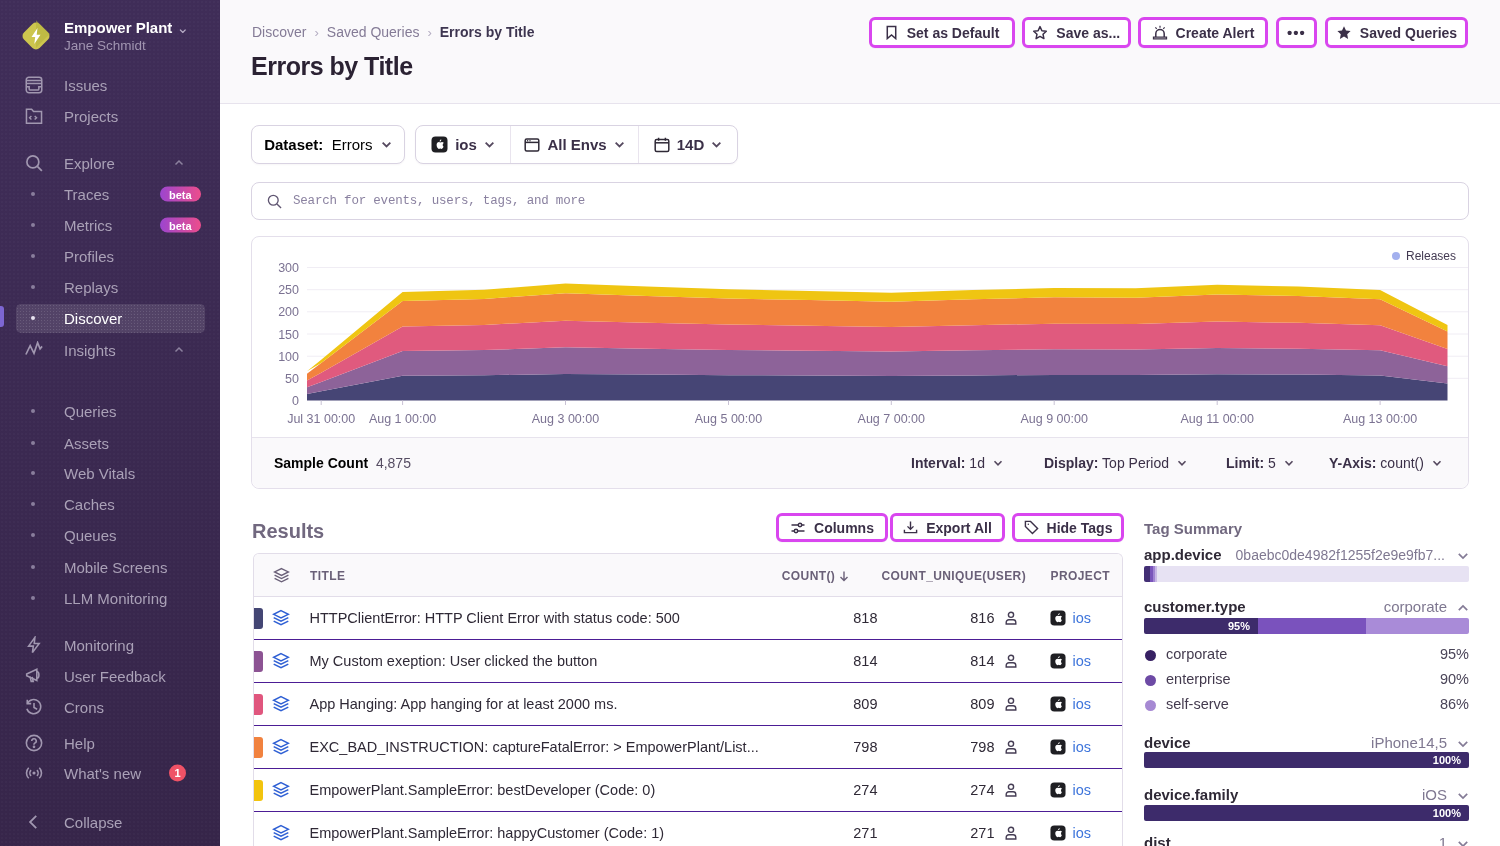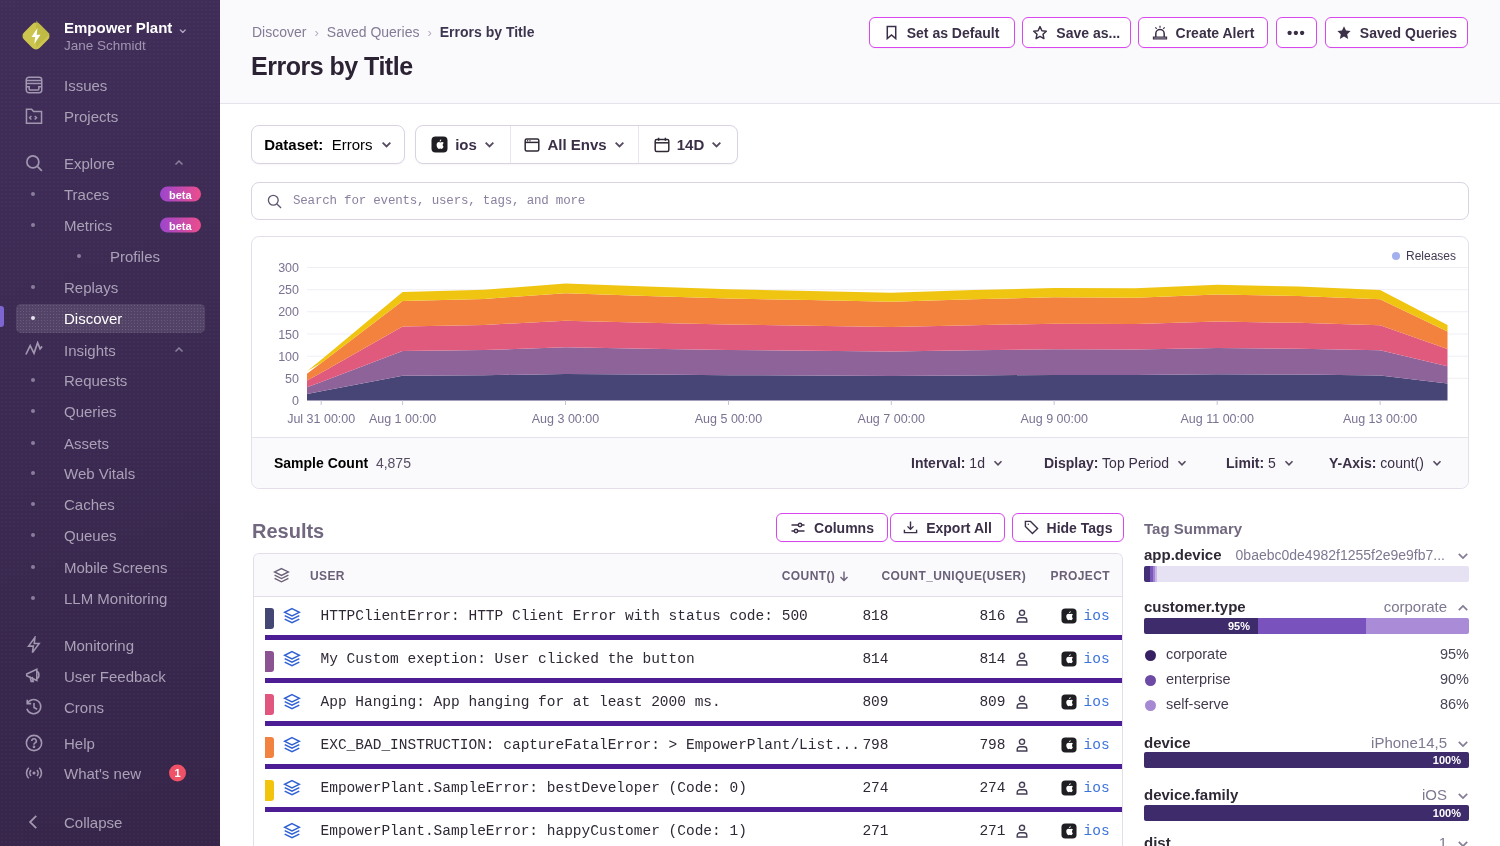--- a/index.html
+++ b/index.html
@@ -21,41 +21,41 @@
   background-size:3px 3px; }
 .active-edge { position:absolute; left:0; top:306px; width:4px; height:21px; border-radius:0 3px 3px 0; background:#7d66d2; }
 .redbadge { position:absolute; left:169px; top:50%; transform:translateY(-50%); width:17px; height:17px; border-radius:50%; background:#ef5266; color:#fff; font-size:11px; font-weight:bold; text-align:center; line-height:17px; }
 
 .main { position:absolute; left:220px; top:0; width:1280px; height:846px; }
 .pagehead { position:absolute; left:0; top:0; width:1280px; height:104px; background:#faf9fb; border-bottom:1px solid #e7e3ed; }
 .crumbs { position:absolute; left:32px; top:23.5px; font-size:14px; color:#847b96; }
 .crumbs .sep { color:#b5aec3; margin:0 8px; font-size:13px; }
 .crumbs .cur { color:#3d3550; font-weight:bold; }
 .ptitle { position:absolute; left:31px; top:52px; font-size:25px; font-weight:bold; color:#2b2233; letter-spacing:-0.5px; }
-.btn { position:absolute; background:#fff; border:1px solid #d946ef; border-radius:6px; height:31px; font-size:14px; font-weight:bold; color:#3b3048; display:flex; align-items:center; justify-content:center; gap:8px; box-shadow:0 1px 1px rgba(40,30,60,0.03); }
+.btn { position:absolute; background:#fff; border:3px solid #d946ef; border-radius:6px; height:31px; font-size:14px; font-weight:bold; color:#3b3048; display:flex; align-items:center; justify-content:center; gap:8px; box-shadow:0 1px 1px rgba(40,30,60,0.03); }
 .btn svg { flex:0 0 auto; }
 .sbtn { height:29px; }
 
 .filterbtn { position:absolute; left:31px; top:125px; width:154px; height:39px; background:#fff; border:1px solid #d9d3e2; border-radius:8px; display:flex; align-items:center; justify-content:center; font-size:15px; box-shadow:0 1px 2px rgba(40,30,60,0.04); }
 .filtergroup { position:absolute; left:195px; top:125px; width:323px; height:39px; background:#fff; border:1px solid #d9d3e2; border-radius:8px; display:flex; box-shadow:0 1px 2px rgba(40,30,60,0.04); }
 .fseg { display:flex; align-items:center; justify-content:center; gap:7px; font-size:15px; font-weight:bold; color:#3b3048; }
 .fseg + .fseg { border-left:1px solid #e9e4ee; }
 .searchbox { position:absolute; left:31px; top:182px; width:1218px; height:38px; background:#fff; border:1px solid #d9d3e2; border-radius:8px; }
 .searchbox .ph { position:absolute; left:41px; top:11px; font-family:"Liberation Mono", monospace; font-size:12.5px; color:#8a81a0; letter-spacing:-0.2px; }
 
 .chartpanel { position:absolute; left:31px; top:236px; width:1218px; height:253px; background:#fff; border:1px solid #e4dfeb; border-radius:8px; }
 .chartfoot { position:absolute; left:0; top:200px; width:1216px; height:51px; background:#faf9fb; border-top:1px solid #e7e3ed; border-radius:0 0 8px 8px; }
 .cfitem { position:absolute; top:50%; transform:translateY(-50%); font-size:14px; color:#3b3048; white-space:nowrap; }
 .cfitem b { font-weight:bold; }
 .cfchev { display:inline-block; margin-left:4px; }
 
 .results-label { position:absolute; left:32px; top:520px; font-size:20px; font-weight:bold; color:#71687f; }
 .table { position:absolute; left:32.5px; top:553px; width:870px; height:293px; border:1px solid #e2dde9; border-radius:6px 6px 0 0; border-bottom:none; background:#fff; overflow:hidden; }
 .thead { position:absolute; left:0; top:0; width:868px; height:43px; background:#faf9fb; border-bottom:1px solid #e2dde9; font-size:12px; font-weight:bold; color:#6a6078; letter-spacing:0.4px; }
-.trow { position:absolute; left:11px; width:868px; height:43px; border-bottom:5px solid #4c1d95; font-size:14.5px; color:#2f2936;font-family:Liberation Mono, monospace; }
+.trow { position:absolute; left:0; width:868px; height:43px; border-bottom:1px solid #4c1d95; font-size:14.5px; color:#2f2936; }
 .swatch { position:absolute; left:0; top:10.5px; width:9px; height:21px; border-radius:0 3px 3px 0; }
 .rtitle { position:absolute; left:56px; top:50%; transform:translateY(-50%); white-space:nowrap; }
 .rcount1 { position:absolute; left:0; width:624px; text-align:right; top:50%; transform:translateY(-50%); }
 .rcount2 { position:absolute; left:0; width:741px; text-align:right; top:50%; transform:translateY(-50%); }
 .ricon { position:absolute; left:18px; top:50%; transform:translateY(-50%); width:18px; height:18px; }
 .uicon { position:absolute; left:749px; top:50%; transform:translateY(-50%); width:16px; height:16px; }
 .proj { position:absolute; left:796px; top:50%; transform:translateY(-50%); display:flex; align-items:center; gap:7px; }
 .proj .pname { color:#3d74db; font-size:14.5px; }
 
 .tagsum { position:absolute; left:924px; top:0; width:325px; }
@@ -240,21 +240,21 @@
     Hide Tags
   </div>
 
   <div class="table">
     <div class="thead">
       <svg style="position:absolute; left:19px; top:13px;" width="17" height="17" viewBox="0 0 16 16" fill="none" stroke="#6a6078" stroke-width="1.3">
           <path d="M8 1.5 L14.5 4.7 L8 7.9 L1.5 4.7 Z"></path>
           <path d="M14.5 7.7 L8 10.9 L1.5 7.7"></path>
           <path d="M14.5 10.7 L8 13.9 L1.5 10.7"></path>
         </svg>
-      <span style="position:absolute; left:56.5px; top:15px;">USER</span>
+      <span style="position:absolute; left:56.5px; top:15px;">TITLE</span>
       <span style="position:absolute; left:495.5px; top:15px; width:100px; text-align:right;">COUNT() <svg width="10" height="11" viewBox="0 0 10 11" fill="none" stroke="#6a6078" stroke-width="1.4" style="vertical-align:-2px;">
             <path d="M5 0.5 V9 M1.5 6 L5 9.5 L8.5 6"></path>
           </svg></span>
       <span style="position:absolute; left:628px; top:15px; width:136px; text-align:right;">COUNT_UNIQUE(USER)</span>
       <span style="position:absolute; left:797px; top:15px;">PROJECT</span>
     </div>
     <div class="trow" style="top:43px;">
         <span class="swatch" style="background:#444674;"></span>
         <svg class="ricon" viewBox="0 0 16 16" fill="none" stroke="#2e5fd4" stroke-width="1.3">
           <path d="M8 1.5 L14.5 4.7 L8 7.9 L1.5 4.7 Z"></path>
@@ -506,45 +506,41 @@
   <div class="navitem" style="top:179px;">
       <span class="dot"></span>
       <span class="lbl">Traces</span>
       <span class="beta">beta</span>
     </div>
   <div class="navitem" style="top:210px;">
       <span class="dot"></span>
       <span class="lbl">Metrics</span>
       <span class="beta">beta</span>
     </div>
-  <div class="navitem" style="top:241px;margin-left:46px;">
+  <div class="navitem" style="top:241px;">
       <span class="dot"></span>
       <span class="lbl">Profiles</span>
     </div>
   <div class="navitem" style="top:272px;">
       <span class="dot"></span>
       <span class="lbl">Replays</span>
     </div>
   <div class="navitem" style="top:303px; color:#fff;">
       <span class="dot" style="background:#e8e3f0;"></span>
       <span class="lbl">Discover</span>
     </div>
   <div class="navitem" style="top:335px;">
     <svg class="ic" viewBox="0 0 16 16" fill="none" stroke="#a197b0" stroke-width="1.5">
         <path d="M0.8 12 L4.6 4.2 L8 11 L11.2 1.5 L13.4 7 L15.2 4.8"></path>
       </svg>
     <span class="lbl">Insights</span>
     <svg class="chevup" viewBox="0 0 10 10" fill="none" stroke="#8c819e" stroke-width="1.5">
         <path d="M1.5 6.5 L5 3 L8.5 6.5"></path>
       </svg>
   </div>
-  <div class="navitem" style="top:365px;">
-      <span class="dot"></span>
-      <span class="lbl">Requests</span>
-    </div>
   <div class="navitem" style="top:396px;">
       <span class="dot"></span>
       <span class="lbl">Queries</span>
     </div>
   <div class="navitem" style="top:428px;">
       <span class="dot"></span>
       <span class="lbl">Assets</span>
     </div>
   <div class="navitem" style="top:458px;">
       <span class="dot"></span>

